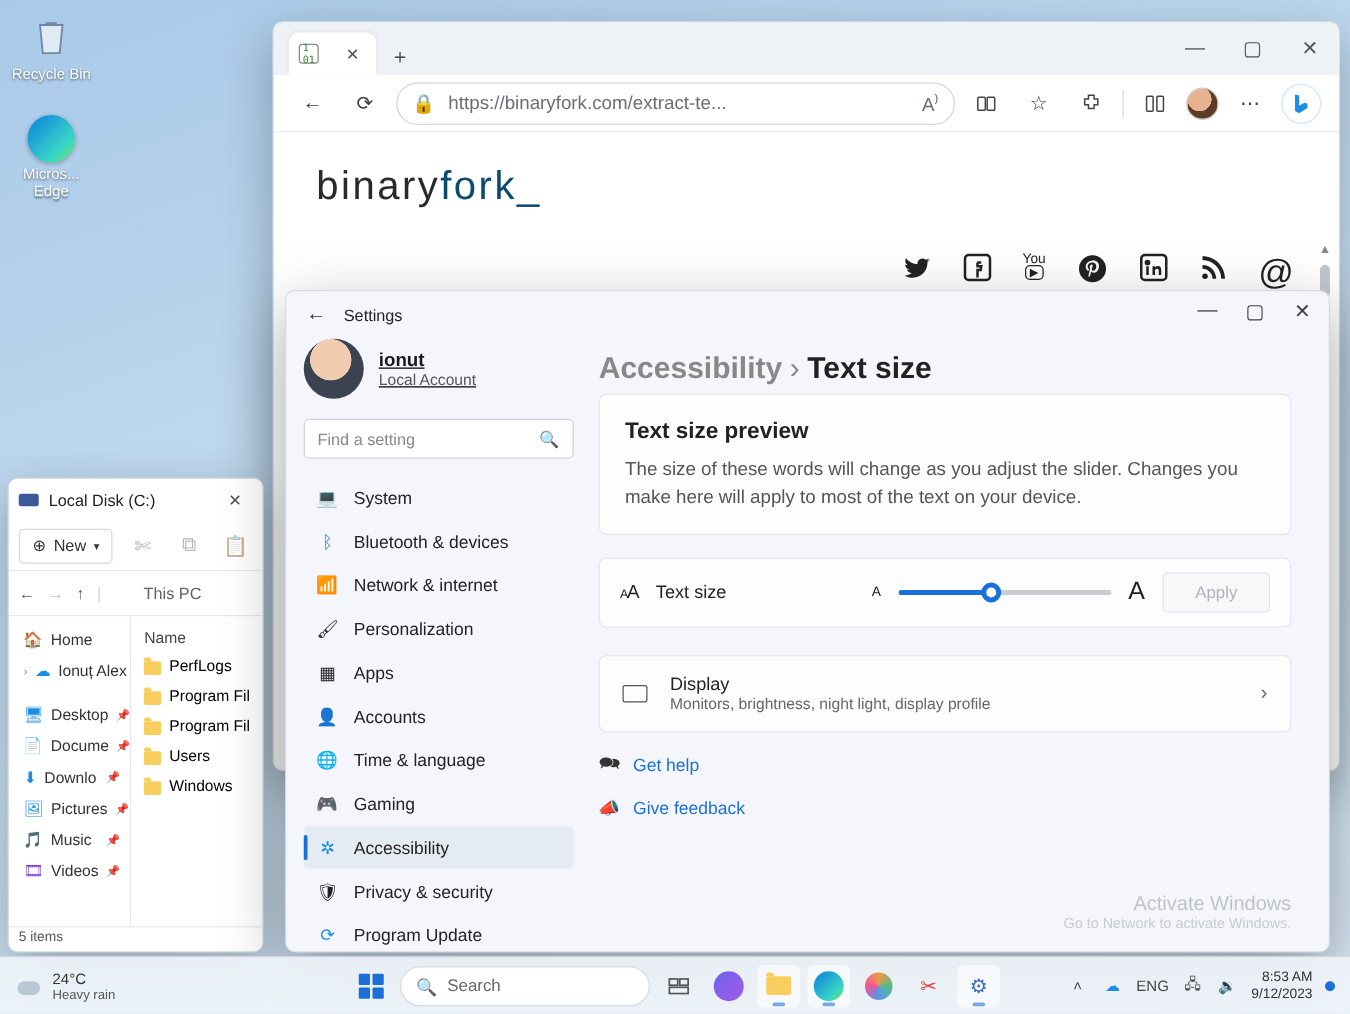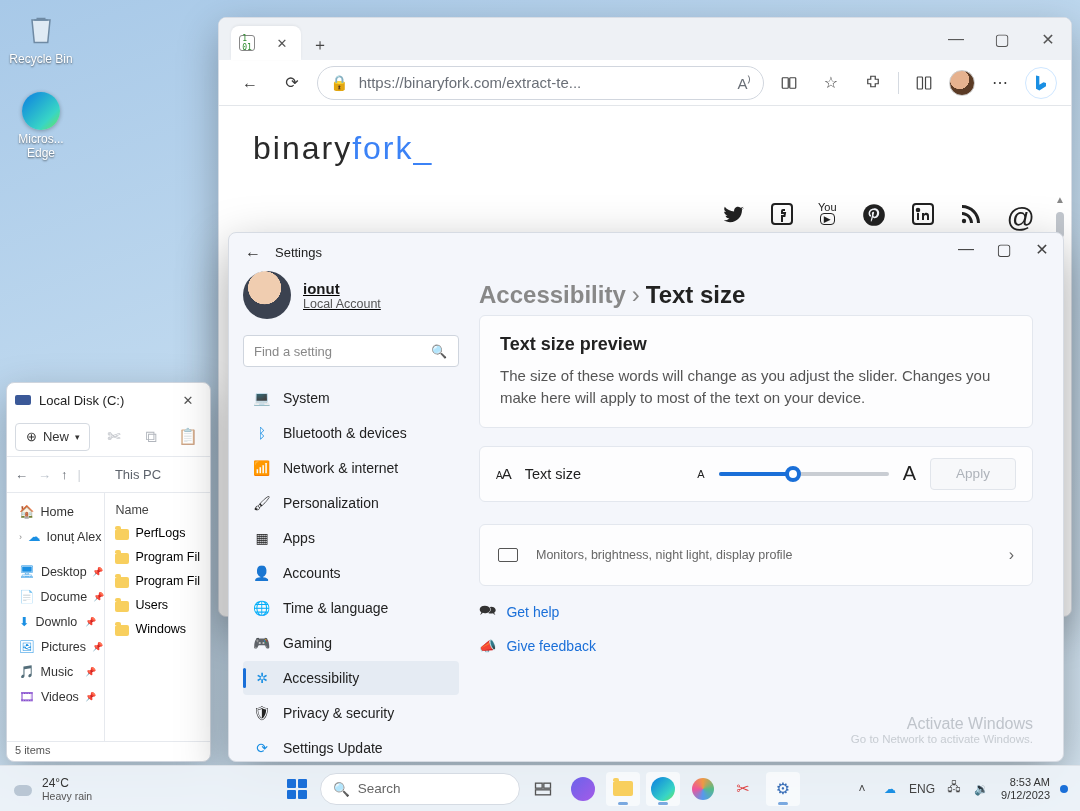--- a/index.html
+++ b/index.html
@@ -24,21 +24,21 @@
   .edge-winctrl { position:absolute; top:0; right:0; height:42px; display:flex; }
   .edge-winctrl div { width:46px; display:flex; align-items:center; justify-content:center; color:#555; cursor:pointer; }
   .edge-toolbar { height:46px; background:#fff; display:flex; align-items:center; padding:0 14px; gap:8px; border-bottom:1px solid #e3e6ea; }
   .tb-btn { width:34px; height:34px; display:flex; align-items:center; justify-content:center; color:#3c3c3c; cursor:pointer; border-radius:4px; }
   .omnibox { flex:1; height:34px; border:1px solid #d1d6de; border-radius:18px; display:flex; align-items:center; padding:0 12px; gap:10px; font-size:15px; color:#6a6f77; }
   .avatar { width:26px; height:26px; border-radius:50%; background:radial-gradient(circle at 40% 35%, #e6b28f 0 45%, #5b3b25 46% 100%); border:1px solid #ccc; }
   .bing { width:32px; height:32px; border:1px solid #cfe7ff; border-radius:50%; display:flex; align-items:center; justify-content:center; }
   .bing svg { width:20px; height:20px; }
   .edge-page { padding:24px 34px; background:#fff; position:relative; }
   .bf-logo { font-size:32px; letter-spacing:2px; font-family:"Consolas","Courier New",monospace; color:#2a2a2a; font-weight:normal; }
-  .bf-logo .accent { color:#3b82f6; }
+  .bf-logo .accent { color:#0c4a6e; }
   .page-scroll { position:absolute; right:4px; top:88px; bottom:6px; width:14px; }
   .page-scroll .up { position:absolute; top:0; left:0; right:0; height:14px; color:#888; text-align:center; font-size:10px; }
   .page-scroll .thumb { position:absolute; top:18px; left:3px; width:8px; height:26px; background:#c2c7ce; border-radius:4px; }
 
   .social-row { position:absolute; right:36px; top:96px; display:flex; gap:24px; }
   .social-row span { font-size:26px; color:#222; }
 
   
   .fe-win { left:6px; top:382px; width:205px; height:380px; background:#fff; border-color:#cfd5de; }
   .fe-title { height:34px; display:flex; align-items:center; padding:12px 8px; font-size:13px; color:#222; }
@@ -377,21 +377,21 @@
       <div class="nav-item active">
           <span class="nav-ic" style="color:#1a8fe3">✲</span>
           <span>Accessibility</span>
         </div>
       <div class="nav-item">
           <span class="nav-ic">🛡</span>
           <span>Privacy &amp; security</span>
         </div>
       <div class="nav-item">
           <span class="nav-ic" style="color:#1a8fe3">⟳</span>
-          <span>Settings Update</span>
+          <span>Program Update</span>
         </div>
     </div>
     <div class="set-main">
       <div class="crumb">
         <span class="dim">Accessibility</span><span class="sep">›</span><span>Text size</span>
       </div>
       <div class="card">
         <h3>Text size preview</h3>
         <p>The size of these words will change as you adjust the slider. Changes you make here will apply to most of the text on your device.</p>
       </div>
@@ -402,20 +402,21 @@
         <div class="slider">
           <div class="fill"></div>
           <div class="knob"></div>
         </div>
         <span class="bgA">A</span>
         <div class="apply-btn">Apply</div>
       </div>
       <div class="rel-card">
         <div class="ic"></div>
         <div>
+          <div class="t1">Display</div>
           <div class="t2">Monitors, brightness, night light, display profile</div>
         </div>
         <span class="chev">›</span>
       </div>
       <div class="help-row">
           <span class="gic">🗪</span>
           <span>Get help</span>
         </div>
       <div class="help-row">
           <span class="gic">📣</span>

